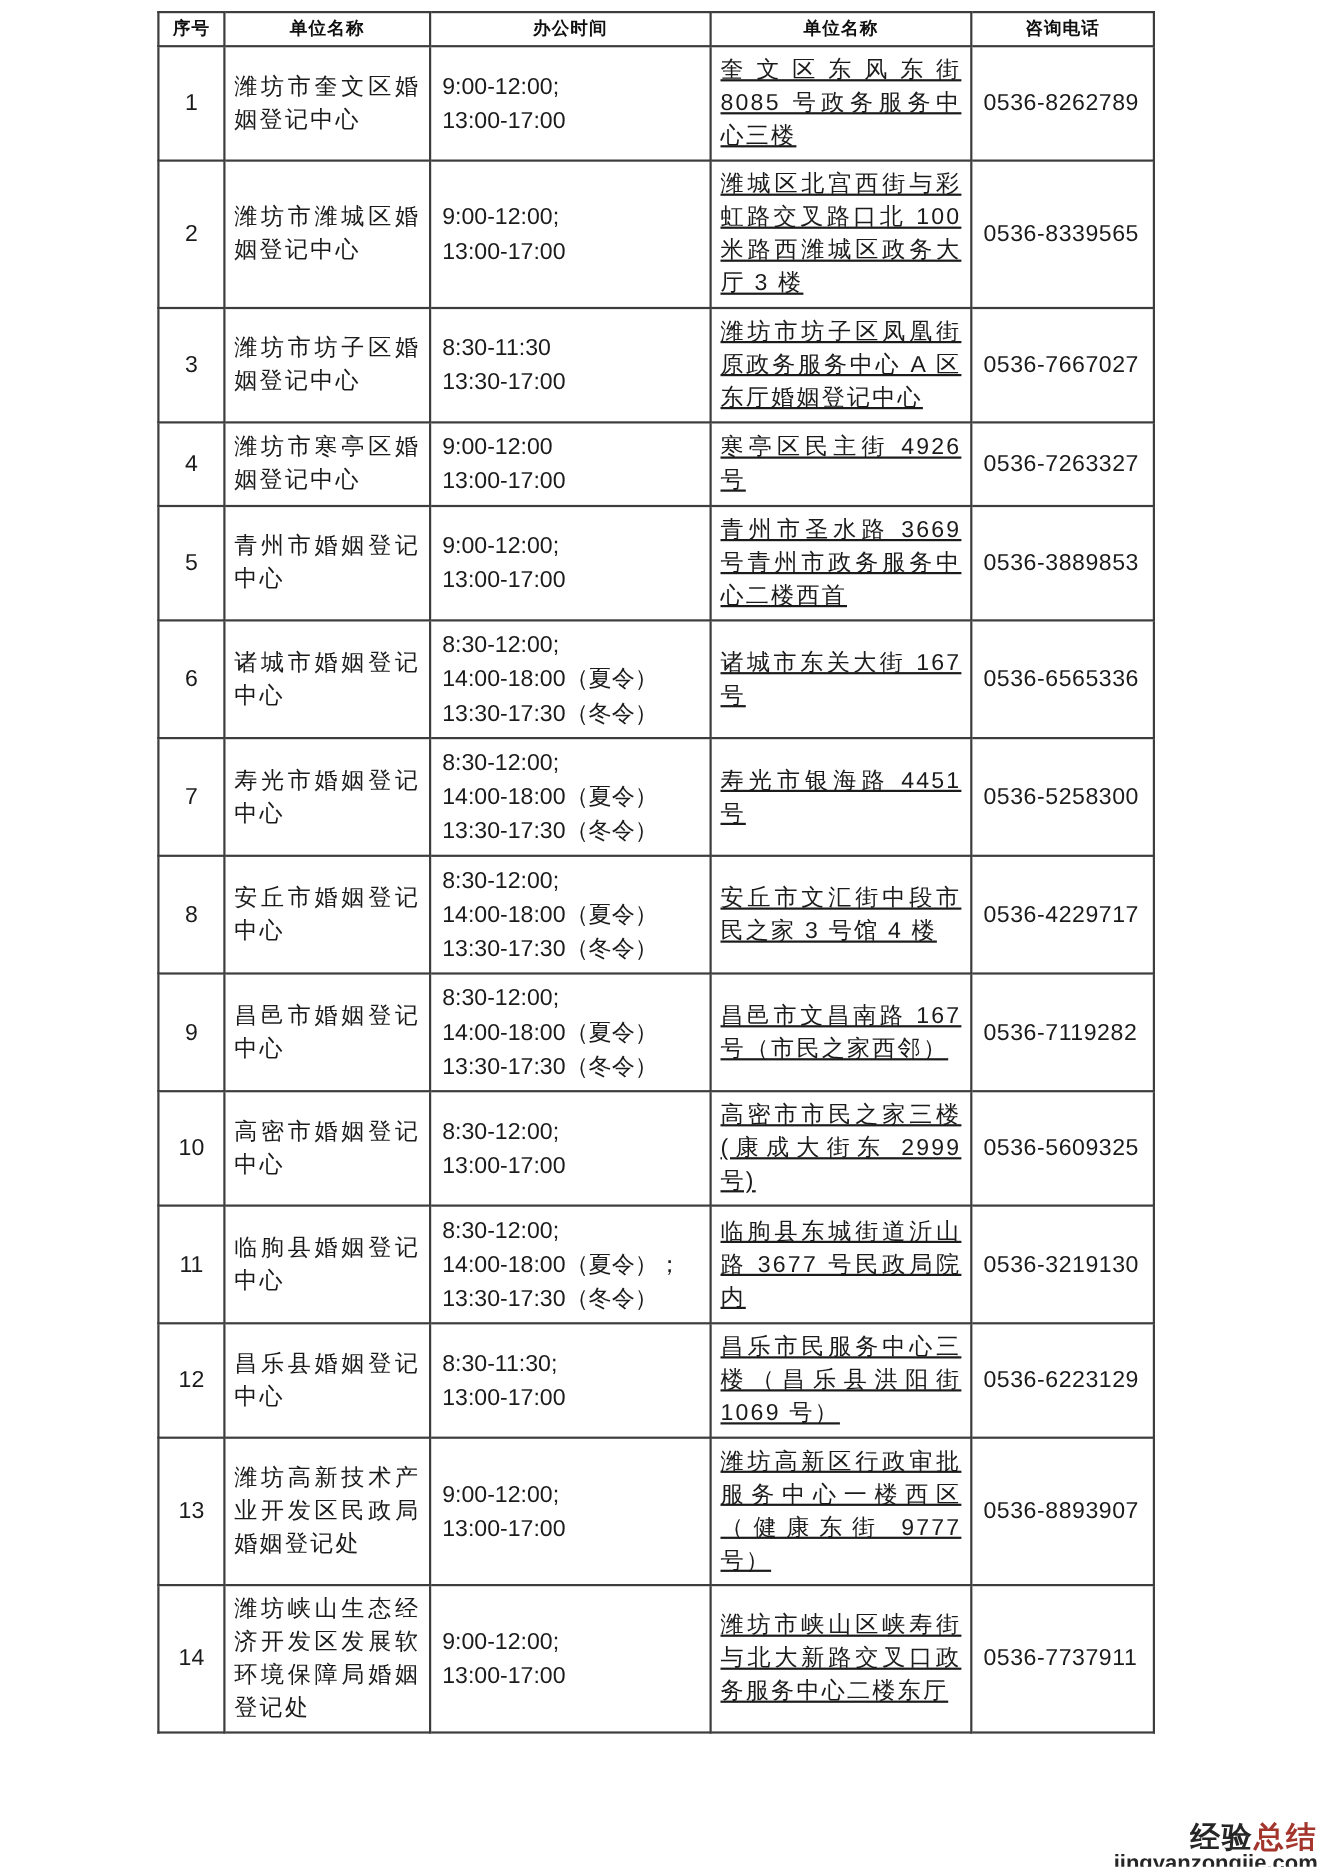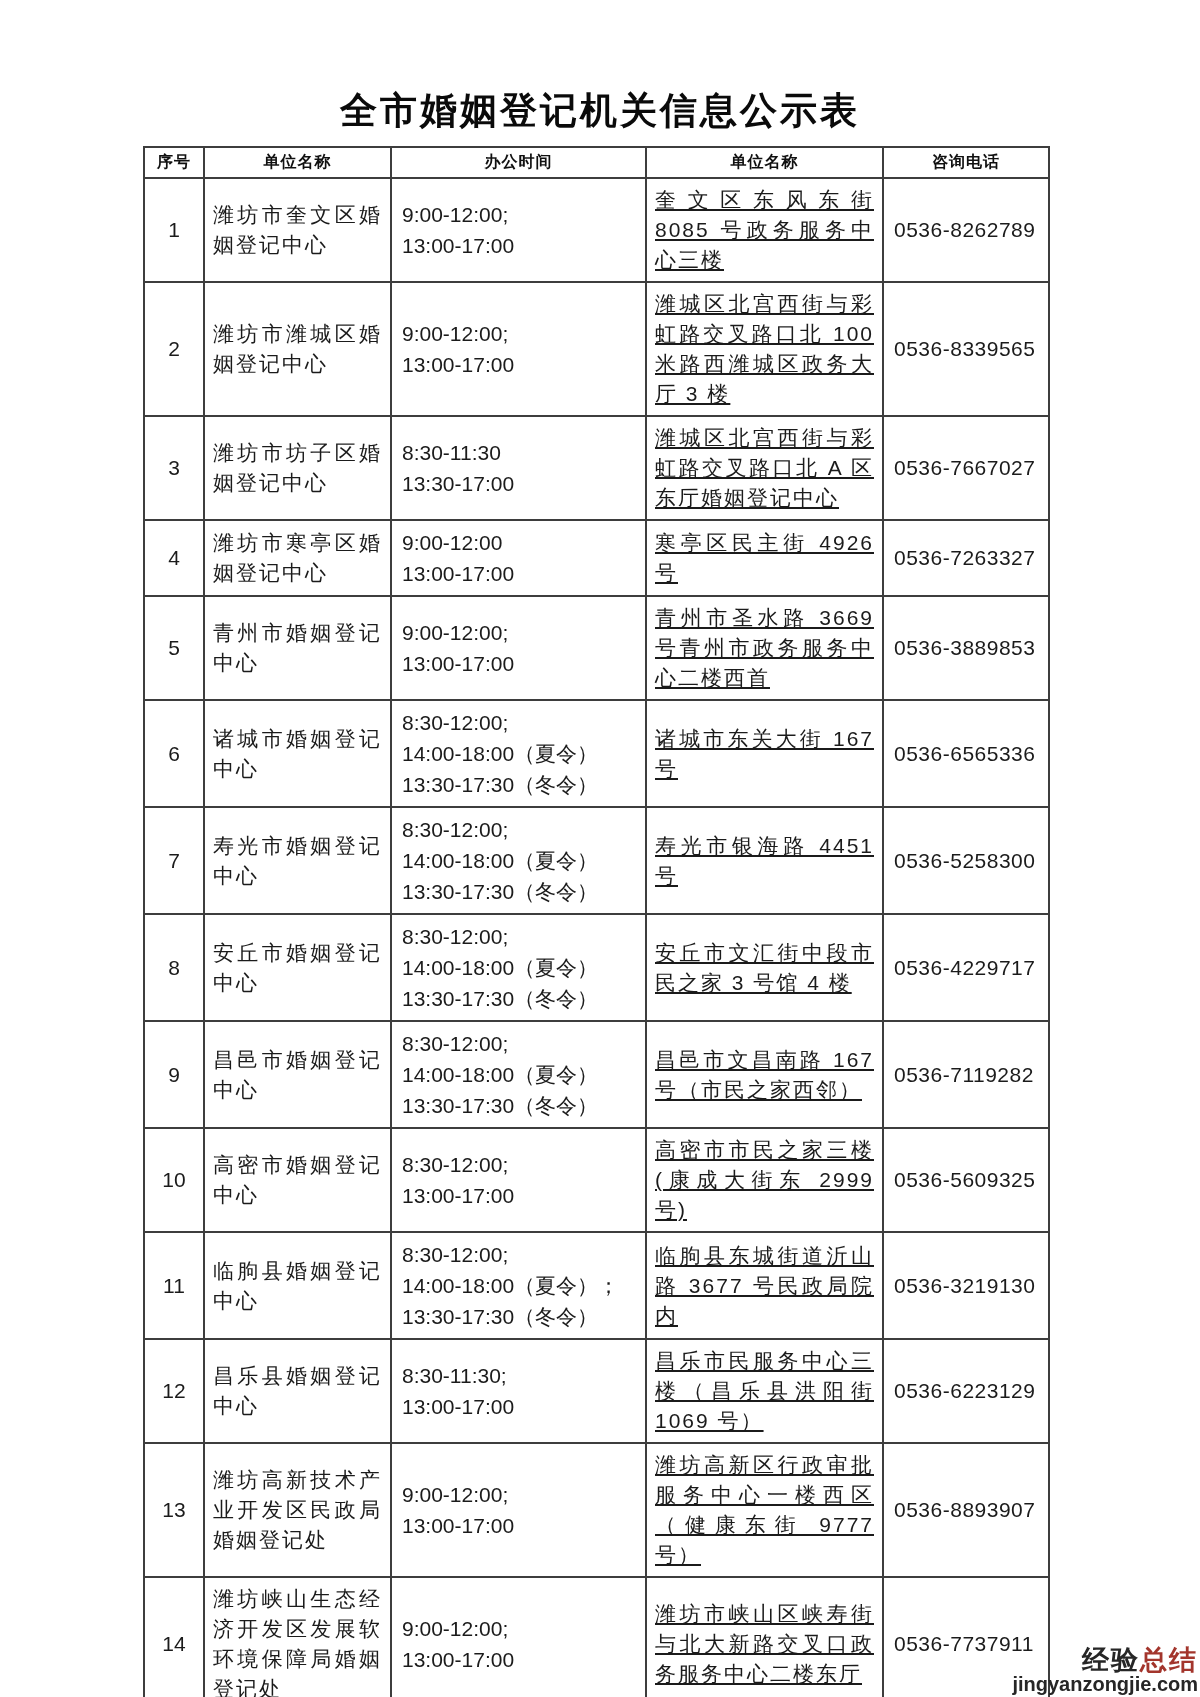--- a/index.html
+++ b/index.html
@@ -71,21 +71,20 @@
   }
   .wm-brand { font-size:27px; letter-spacing:2px; color:#262626; }
   .wm-brand .wm-red { color:#a3352c; }
   .wm-url { font-size:20px; color:#262626; letter-spacing:0px; }
 </style>
 </head>
 <body>
 
 <div class="page">
 
-  <h1 class="doc-title">全市婚姻登记机关信息公示表</h1>
 
   <table class="info-table">
     <colgroup>
       <col class="c-no">
         <col class="c-name">
         <col class="c-hours">
         <col class="c-address">
         <col class="c-phone">
     </colgroup>
     <thead>
@@ -120,21 +119,21 @@
       <td class="cell-phone">0536-8339565</td>
     </tr>
 
     <tr>
       <td class="cell-no">3</td>
       <td class="cell-name">潍坊市坊子区婚姻登记中心</td>
       <td class="cell-hours">
             <div class="hour-line">8:30-11:30</div>
             <div class="hour-line">13:30-17:00</div>
           </td>
-      <td class="cell-address">潍城区北宫西街与彩虹路交叉路口北 A 区东厅婚姻登记中心</td>
+      <td class="cell-address">潍坊市坊子区凤凰街原政务服务中心 A 区东厅婚姻登记中心</td>
       <td class="cell-phone">0536-7667027</td>
     </tr>
 
     <tr>
       <td class="cell-no">4</td>
       <td class="cell-name">潍坊市寒亭区婚姻登记中心</td>
       <td class="cell-hours">
             <div class="hour-line">9:00-12:00</div>
             <div class="hour-line">13:00-17:00</div>
           </td>

